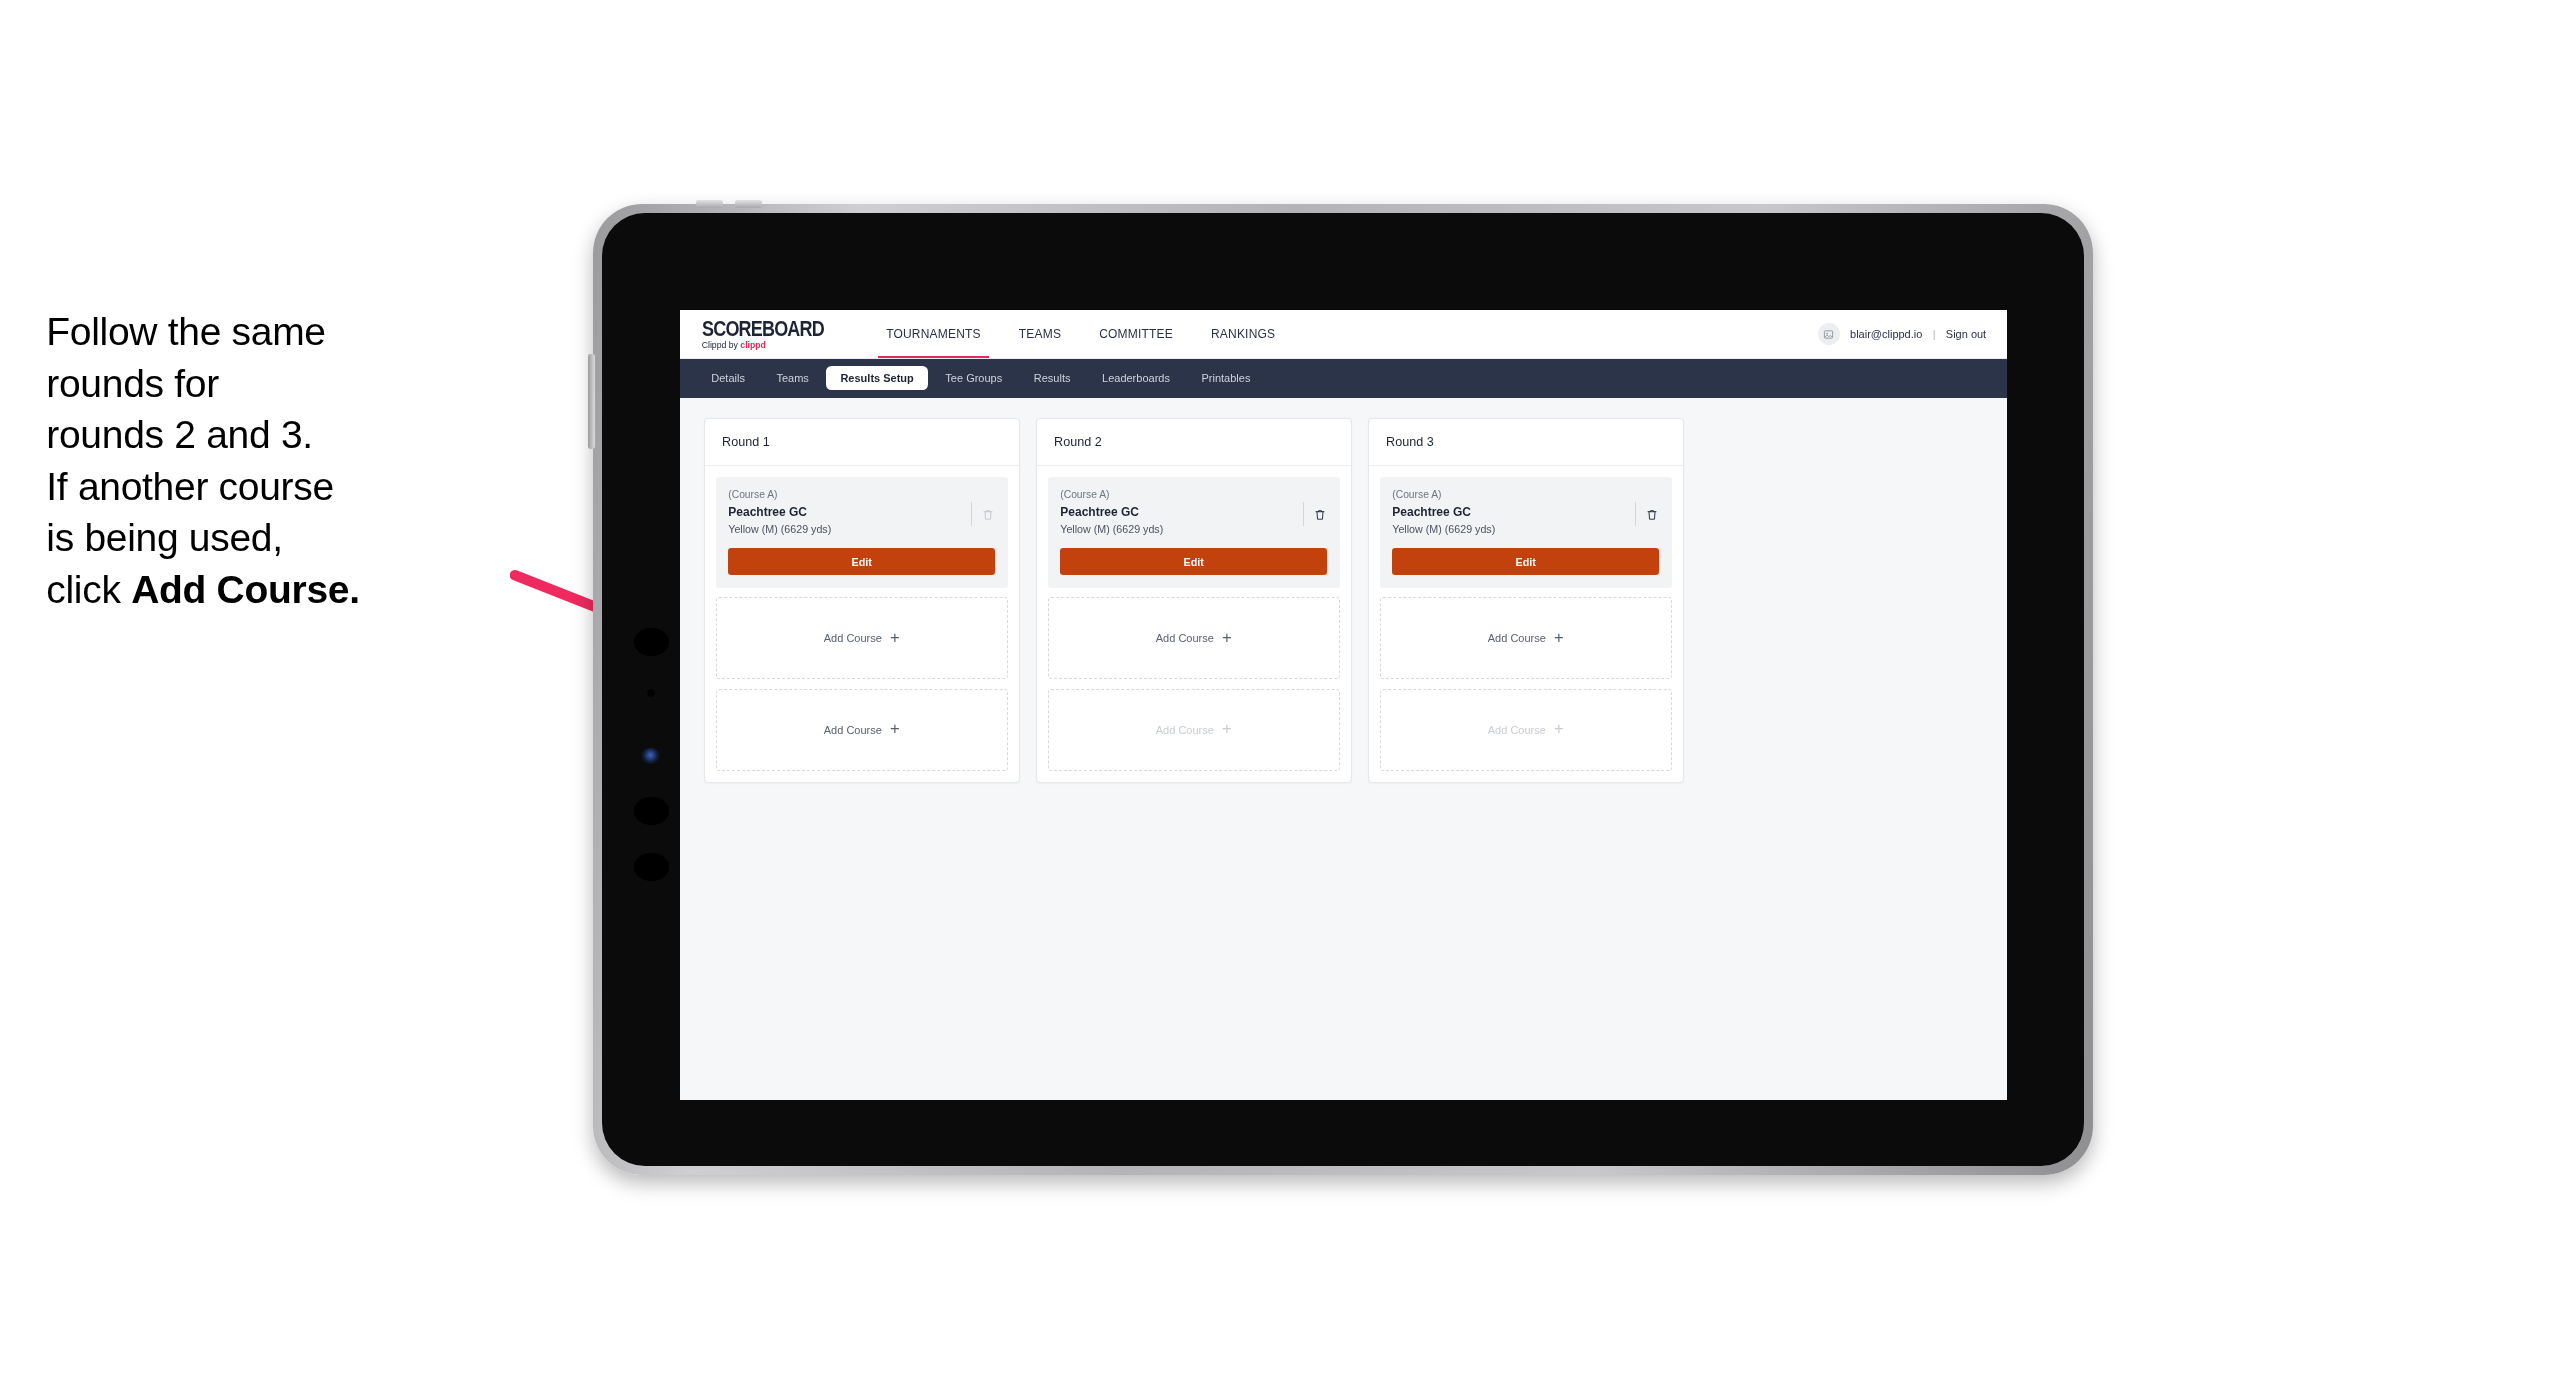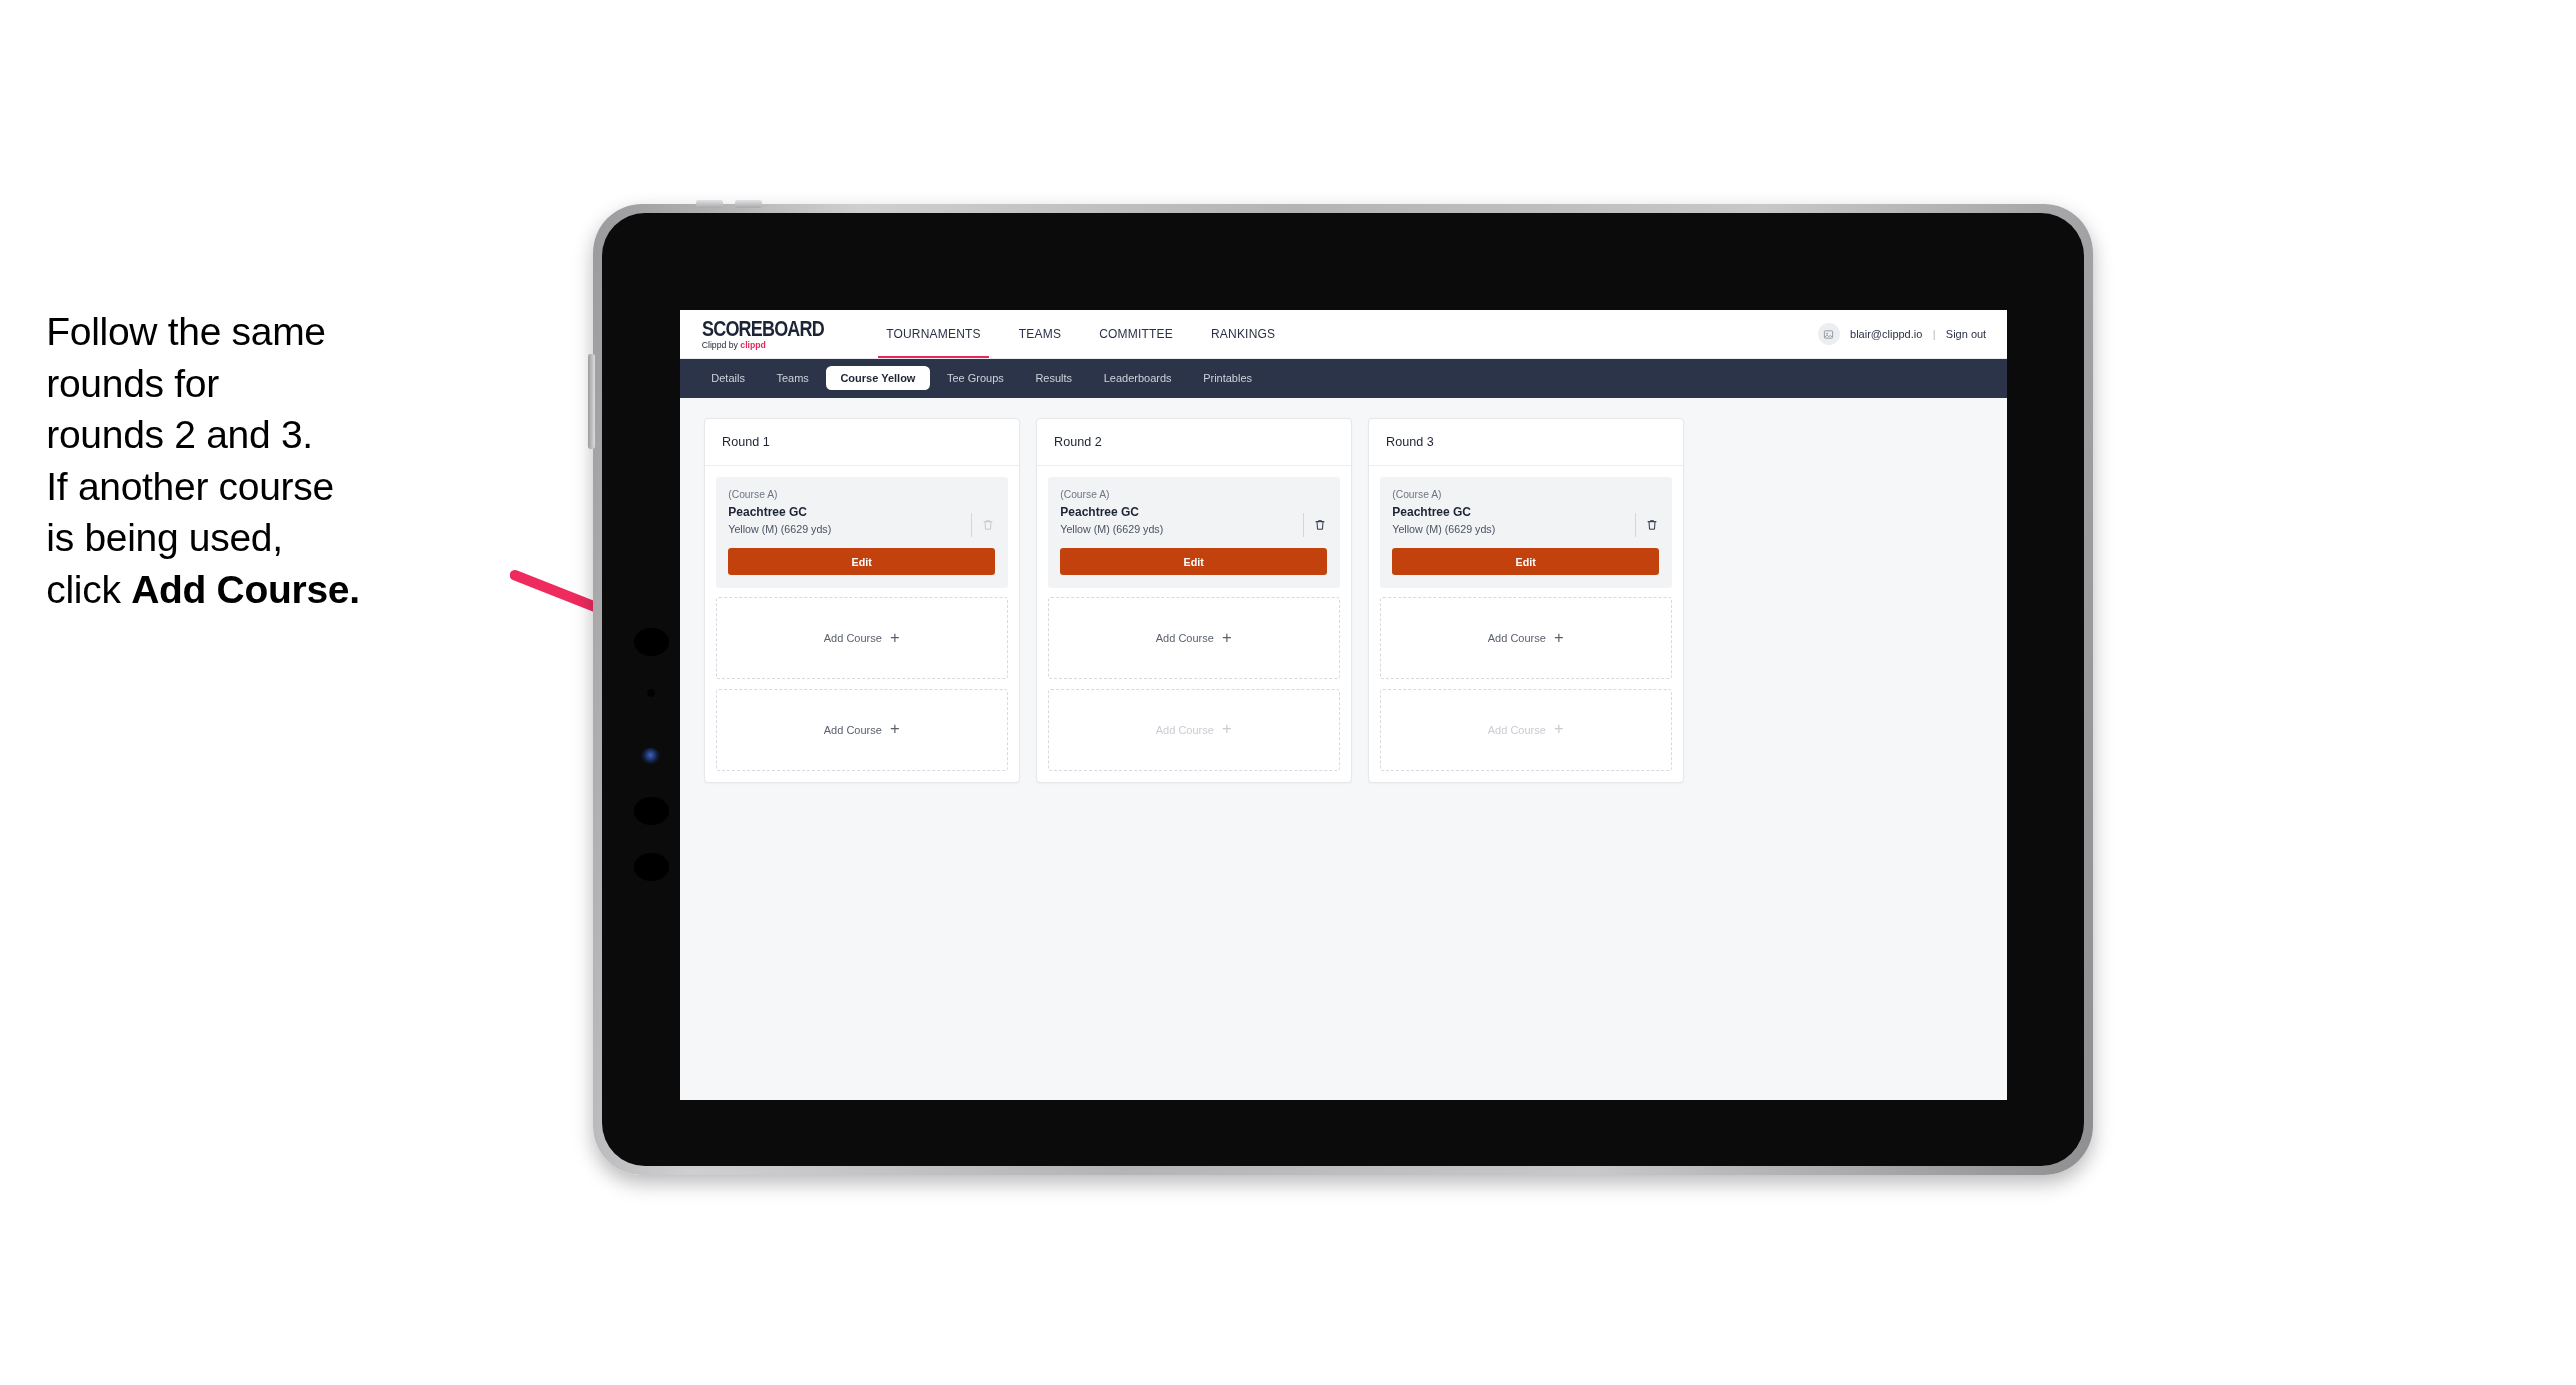--- a/index.html
+++ b/index.html
@@ -263,21 +263,21 @@
     border-bottom: 0.8px solid #edeef1;
   }
   .round-body { padding: 11px; }
 
   .course-box {
     background: #f2f3f5;
     border-radius: 3.2px;
     padding: 11px 12.6px 12.6px 12.6px;
     position: relative;
   }
-  .course-top { display: flex; align-items: flex-end; }
+  .course-top { display: flex; align-items: center; }
   .course-info { flex: 1; }
   .c-label { font-size: 10.3px; color: #6d7483; line-height: 1.45; }
   .c-name { font-size: 12px; color: #1d2434; font-weight: 700; line-height: 1.5; }
   .c-tee  { font-size: 10.7px; color: #4b5263; line-height: 1.5; }
   .course-actions { display: flex; align-items: center; gap: 9.5px; padding-top: 3.2px; }
   .vdiv { width: 0.8px; height: 24px; background: #d3d6dc; }
   .trash { cursor: pointer; width: 14.2px; height: 16px; display:flex; align-items:center; justify-content:center; }
   .trash.faint { opacity: .22; }
 
   .edit-btn {
@@ -376,21 +376,21 @@
             <span>blair@clippd.io</span>
             <span class="sep">|</span>
             <span class="signout">Sign out</span>
           </div>
         </div>
 
 
         <div class="tabbar">
           <div class="tab"><span>Details</span></div>
           <div class="tab"><span>Teams</span></div>
-          <div class="tab active"><span>Course Yellow</span></div>
+          <div class="tab active"><span>Results Setup</span></div>
           <div class="tab"><span>Tee Groups</span></div>
           <div class="tab"><span>Results</span></div>
           <div class="tab"><span>Leaderboards</span></div>
           <div class="tab"><span>Printables</span></div>
         </div>
 
         <div class="rounds">
 
           <div class="round-card">
             <div class="round-head">Round 1</div>

